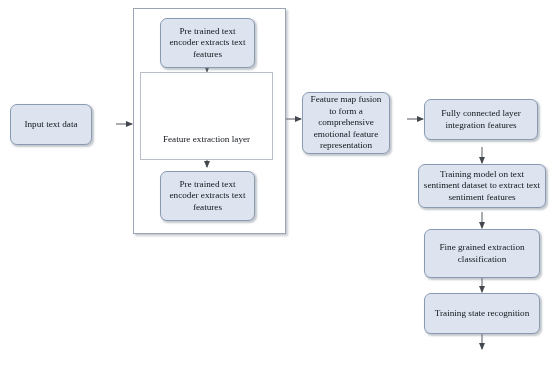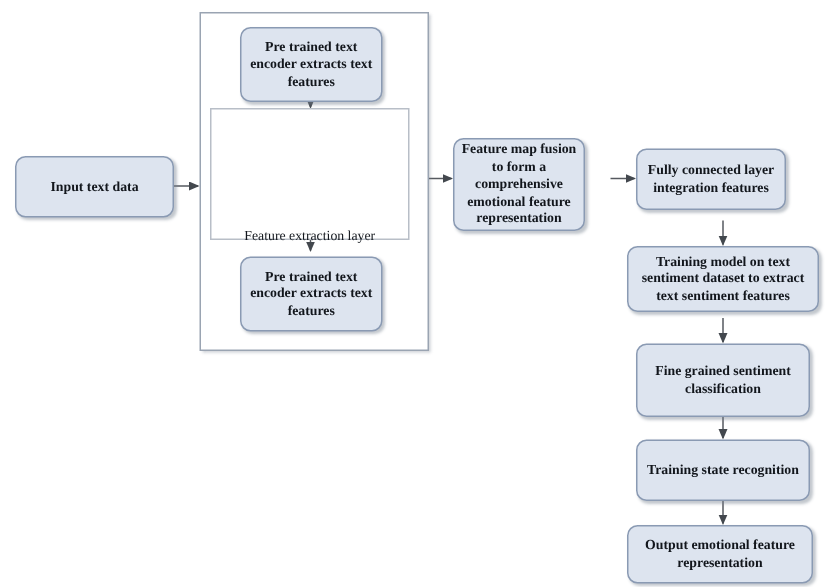--- a/index.html
+++ b/index.html
@@ -17,21 +17,21 @@
     color:#12161c;
     font-size:9.2px;
     line-height:11.4px;
     text-align:center;
     display:flex;
     align-items:center;
     justify-content:center;
     padding:2px 4px;
     box-shadow:1.5px 1.5px 2px rgba(120,130,145,.45);
   }
-  .box span{display:block;width:100%;font-weight:bold;}
+  .box span{display:block;width:100%;}
 
   
   .container{
     position:absolute;
     box-sizing:border-box;
     background:transparent;
     border:1px solid #9aa4b2;
     box-shadow:1.5px 1.5px 2px rgba(120,130,145,.40);
   }
   .inner-frame{
@@ -112,51 +112,48 @@
       <polygon points="219,122 232,118 232,139 219,143" fill="#f8c795"></polygon>
 
       <rect x="255" y="88" width="11" height="46" rx="4.5" ry="4.5" fill="#e0a126" stroke="#b9801a" stroke-width="0.8"></rect>
     </g>
   </svg>
 
   <div class="container" style="left:133px;top:8px;width:153px;height:226px;"></div>
 
   <div class="inner-frame" style="left:140px;top:72px;width:133px;height:88px;"></div>
 
-  <div class="fe-label" style="left:140px;top:152px;width:133px;">Feature extraction layer</div>
+  <div class="fe-label" style="left:140px;top:134px;width:133px;">Feature extraction layer</div>
 
-  <div class="box" style="left:10px;top:104px;width:106px;height:41px;">
+  <div class="box" style="left:10px;top:104px;width:82px;height:41px;">
     <span>Input text data</span>
   </div>
 
   <div class="box" style="left:160px;top:18px;width:95px;height:50px;">
     <span>Pre trained text encoder extracts text features</span>
   </div>
 
   <div class="box" style="left:160px;top:171px;width:95px;height:50px;">
     <span>Pre trained text encoder extracts text features</span>
   </div>
 
   <div class="box" style="left:302px;top:92px;width:88px;height:62px;">
     <span>Feature map fusion to form a comprehensive emotional feature representation</span>
   </div>
 
-  <div class="box" style="left:424px;top:99px;width:100px;height:41px;">
+  <div class="box" style="left:424px;top:99px;width:114px;height:41px;">
     <span>Fully connected layer integration features</span>
   </div>
 
   <div class="box" style="left:418px;top:164px;width:128px;height:44px;">
     <span>Training model on text sentiment dataset to extract text sentiment features</span>
   </div>
 
   <div class="box" style="left:424px;top:229px;width:116px;height:49px;">
-    <span>Fine grained sentiment classification</span>
+    <span>Fine grained extraction classification</span>
   </div>
 
   <div class="box" style="left:424px;top:293px;width:116px;height:41px;">
     <span>Training state recognition</span>
   </div>
 
-  <div class="box" style="left:418px;top:350px;width:124px;height:39px;">
-    <span>Output emotional feature representation</span>
-  </div>
 
 </div>
 
 </body></html>

